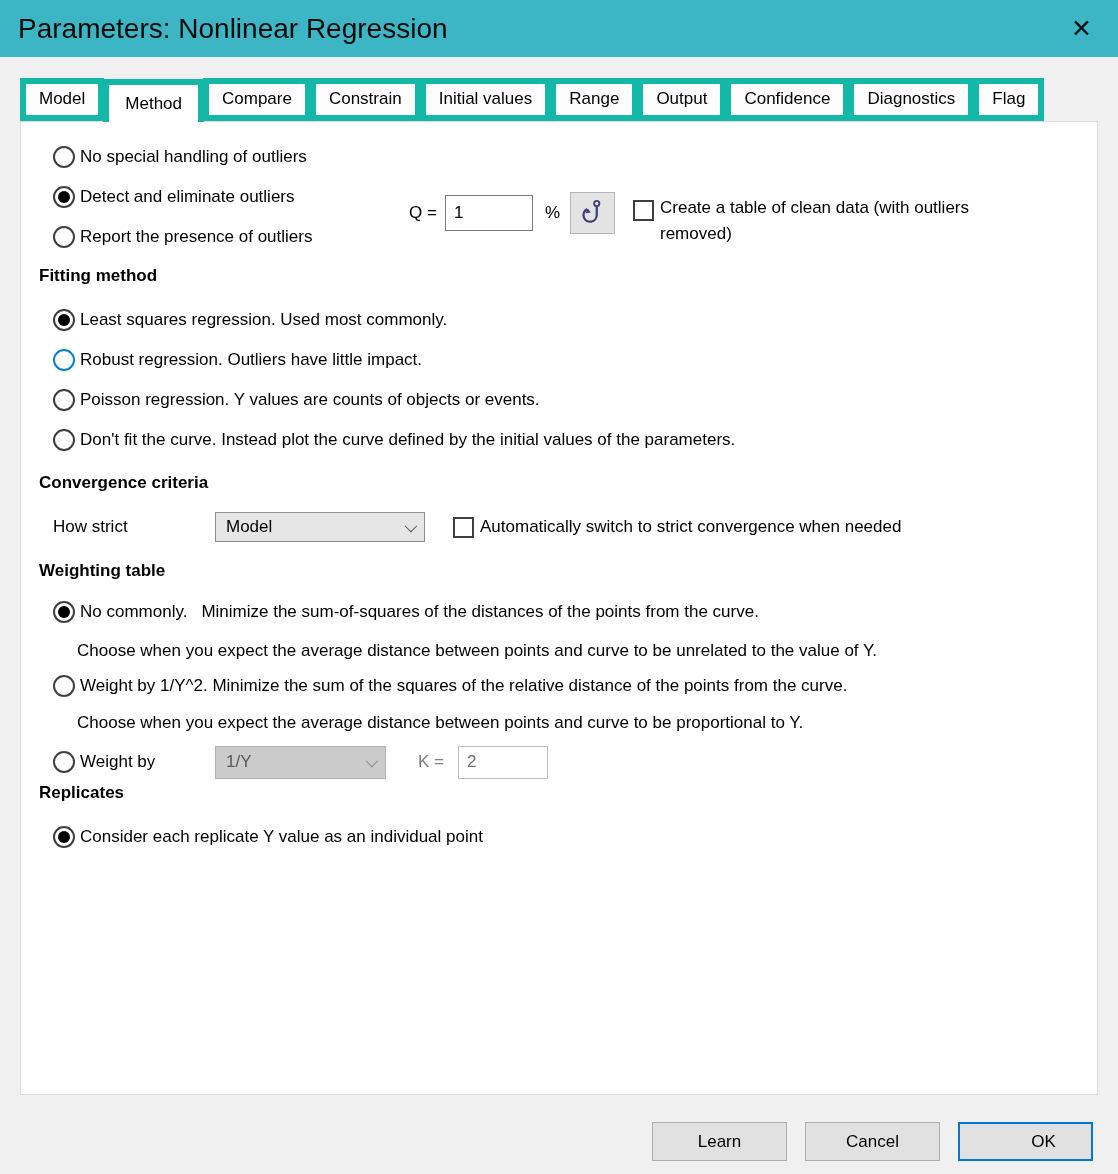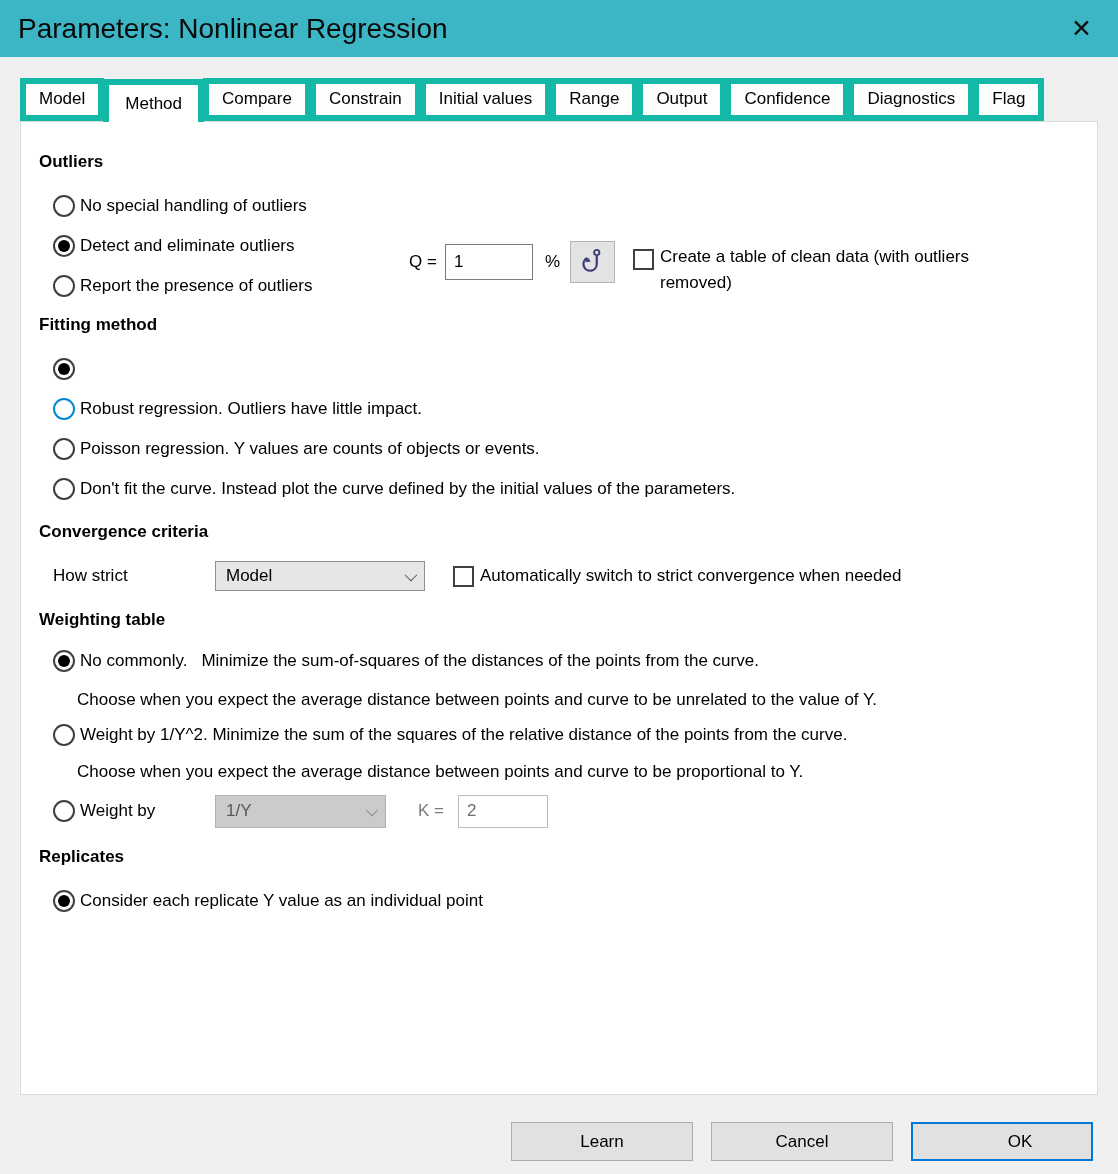--- a/index.html
+++ b/index.html
@@ -40,21 +40,21 @@
   .panel {
     position:relative; margin:0 20px; background:#fff;
     border:1px solid #dcdcdc; height:974px; z-index:2;
     padding-top:1px;
   }
   .heading { font-weight:700; margin-left:18px; line-height:21px; }
   .h-outliers   { margin-top:28px; }
   .h-fitting    { margin-top:8px;  }
   .h-convergence{ margin-top:12px; }
   .h-weighting  { margin-top:13px; }
-  .h-replicates { margin-top:15px; }
+  .h-replicates { }
 
   .row {
     display:flex; align-items:center;
     min-height:40px; margin-left:32px; white-space:nowrap;
   }
   .sec-body { position:relative; margin-top:14px; }
 
   
   .radio {
     position:relative; width:22px; height:22px; flex:none;
@@ -125,21 +125,21 @@
   .desc-gap { margin-left:14px; }
   .wb-label { width:162px; display:flex; align-items:center; }
   .klabel { color:#7d7d7d; margin:0 14px 0 32px; }
   .kinput { border:1px solid #bdbdbd; color:#6e6e6e; height:33px; width:90px; }
   
   .footer {
     display:flex; justify-content:flex-end; align-items:center;
     margin:27px 25px 0 0; gap:18px;
   }
   .btn {
-    width:182px; height:39px; background:#e1e1e1; border:1px solid #adadad;
+    width:135px; height:39px; background:#e1e1e1; border:1px solid #adadad;
     font:inherit; cursor:pointer;
   }
   .btn.primary { border:2px solid #0078d7; }
 </style>
 </head>
 <body>
 
 <div class="titlebar" style="background: rgb(60, 182, 196);">
   <span class="title">Parameters: Nonlinear Regression</span>
   <span class="close">✕</span>
@@ -153,21 +153,20 @@
   <div class="tab">Initial values</div>
   <div class="tab">Range</div>
   <div class="tab">Output</div>
   <div class="tab">Confidence</div>
   <div class="tab">Diagnostics</div>
   <div class="tab">Flag</div>
 </div>
 
 <div class="panel">
 
-  <div class="heading h-outliers">Outliers</div>
   <div class="sec-body">
     <div class="row">
       <span class="radio" data-checked="false"></span>
       <span>No special handling of outliers</span>
     </div>
     <div class="row">
       <span class="radio" data-checked="true"></span>
       <span>Detect and eliminate outliers</span>
     </div>
     <div class="row">
@@ -190,20 +189,21 @@
         <span class="checkbox" data-checked="false"></span>
         <span class="lbl">Create a table of clean data (with outliers removed)</span>
       </span>
     </div>
   </div>
 
   <div class="heading h-fitting">Fitting method</div>
   <div class="sec-body">
     <div class="row">
       <span class="radio" data-checked="true"></span>
+      <span>Least squares regression. Used most commonly.</span>
     </div>
     <div class="row">
       <span class="radio" data-highlight="true"></span>
       <span>Robust regression. Outliers have little impact.</span>
     </div>
     <div class="row">
       <span class="radio" data-checked="false"></span>
       <span>Poisson regression. Y values are counts of objects or events.</span>
     </div>
     <div class="row">

